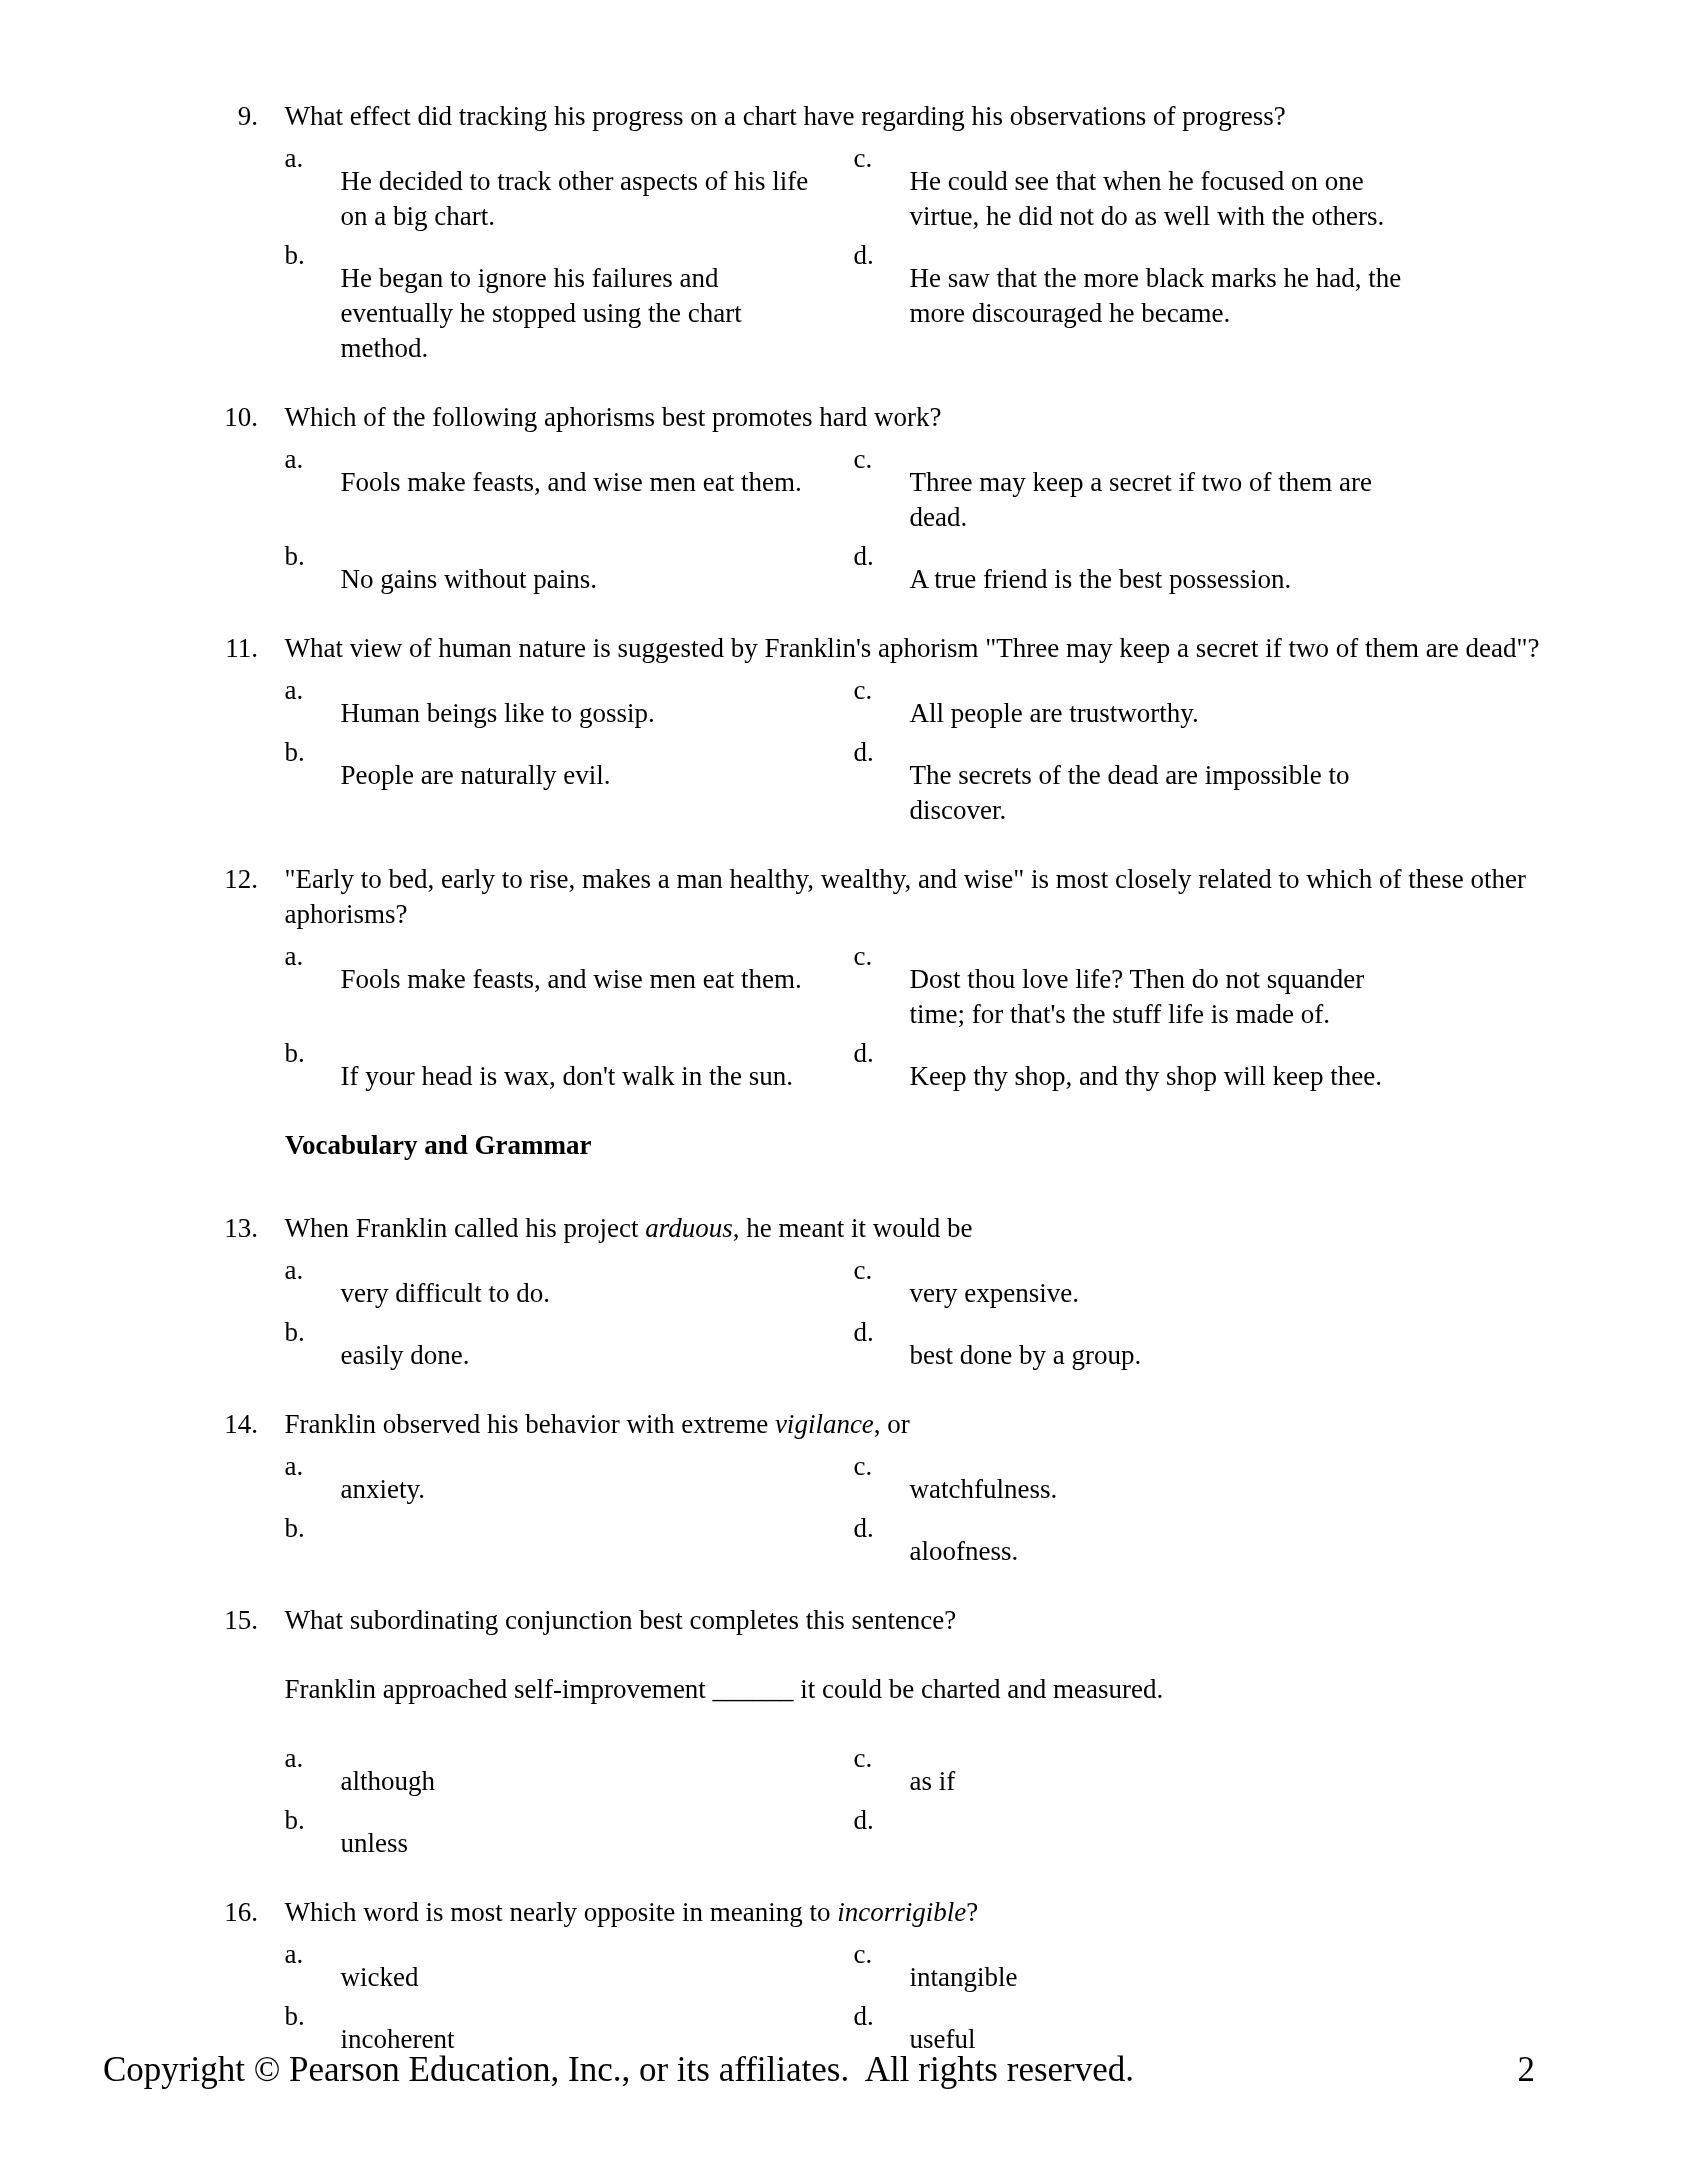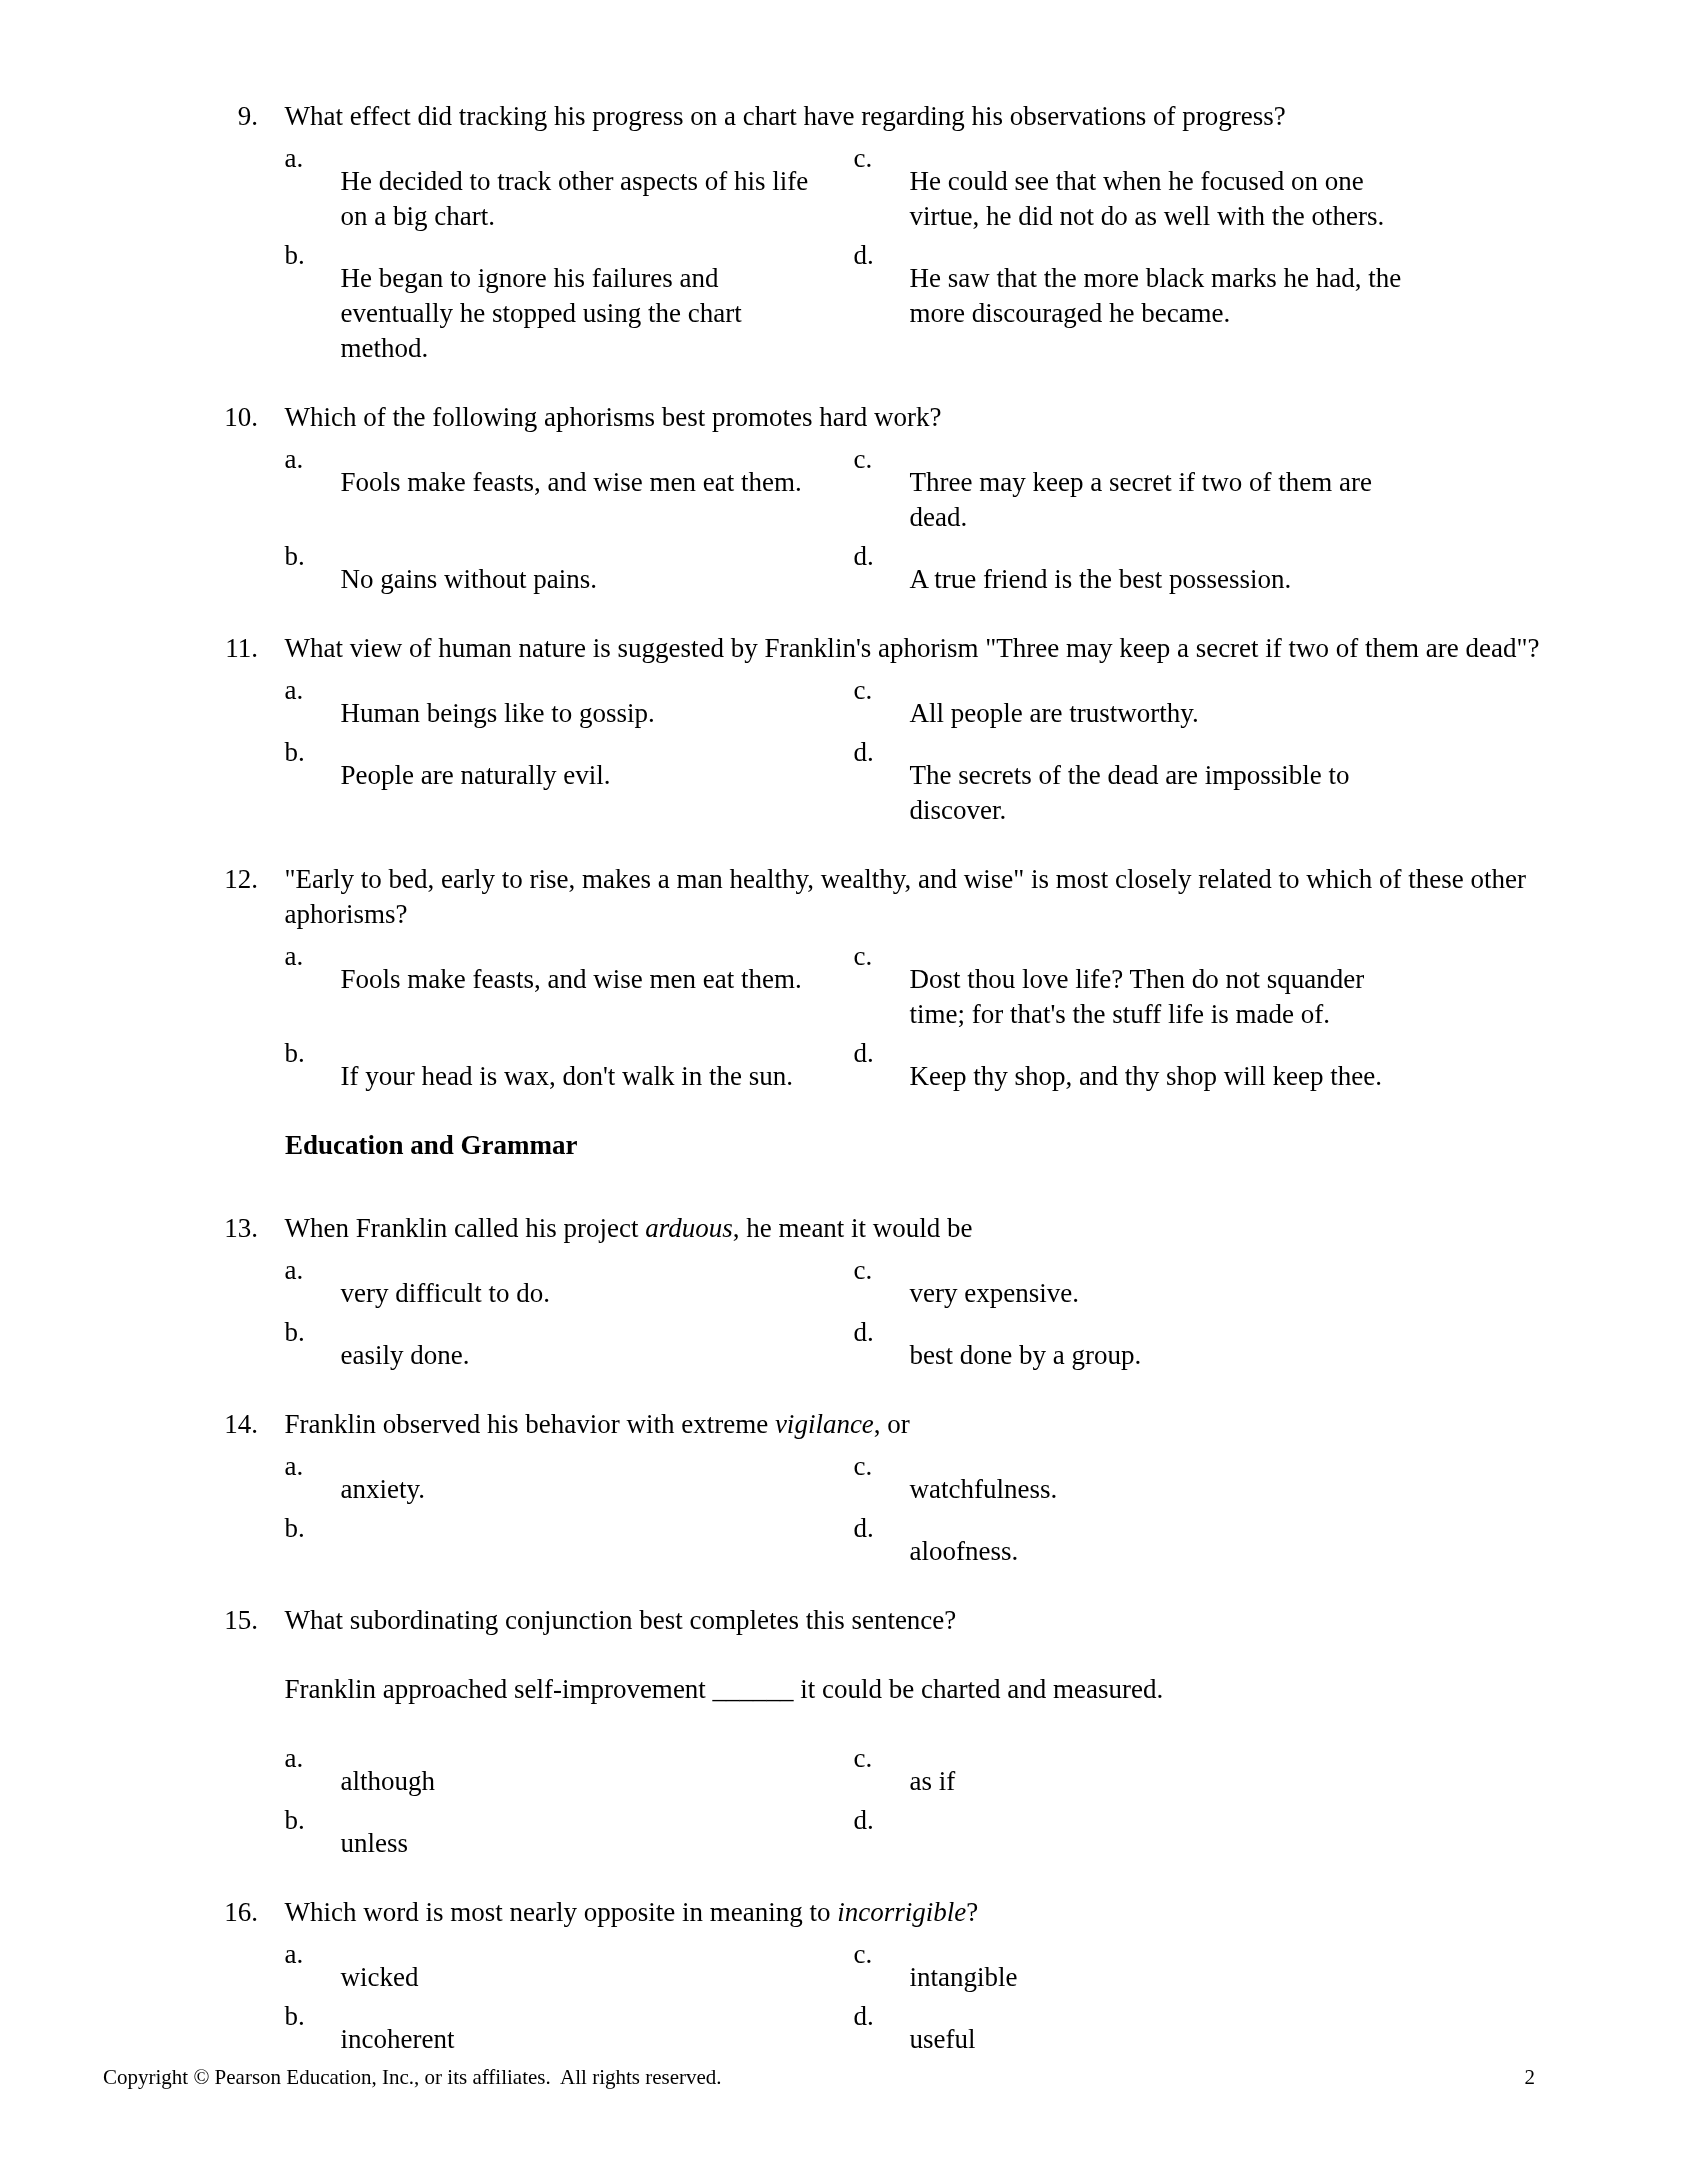--- a/index.html
+++ b/index.html
@@ -54,21 +54,21 @@
     margin: 28px 0 48px 73px;
   }
   .footer {
     position: absolute;
     left: 103px;
     right: 152px;
     bottom: 93px;
     display: flex;
     justify-content: space-between;
     align-items: baseline;
-    font-size: 21px;
+    font-size: 35px;
     white-space: pre-wrap;
   }
   em { font-style: italic; margin-top: 48px; }
 </style>
 </head>
 <body>
 
 <div class="page">
   <div class="content">
       <div class="question">
@@ -176,21 +176,21 @@
                 <span class="opt-text">If your head is wax, don't walk in the sun.</span>
               </div>
               <div class="opt opt-right">
                 <span class="opt-letter">d.</span>
                 <span class="opt-text">Keep thy shop, and thy shop will keep thee.</span>
               </div>
             </div>
           </div>
         </div>
       </div>
-      <div class="section-header">Education and Grammar</div>
+      <div class="section-header">Vocabulary and Grammar</div>
       <div class="question">
         <div class="qnum">13.</div>
         <div class="qbody">
           <div class="qtext"><span>When Franklin called his project </span><em>arduous</em><span>, he meant it would be</span></div>
           <div class="options">
             <div class="opt-row">
               <div class="opt opt-left">
                 <span class="opt-letter">a.</span>
                 <span class="opt-text">very difficult to do.</span>
               </div>

